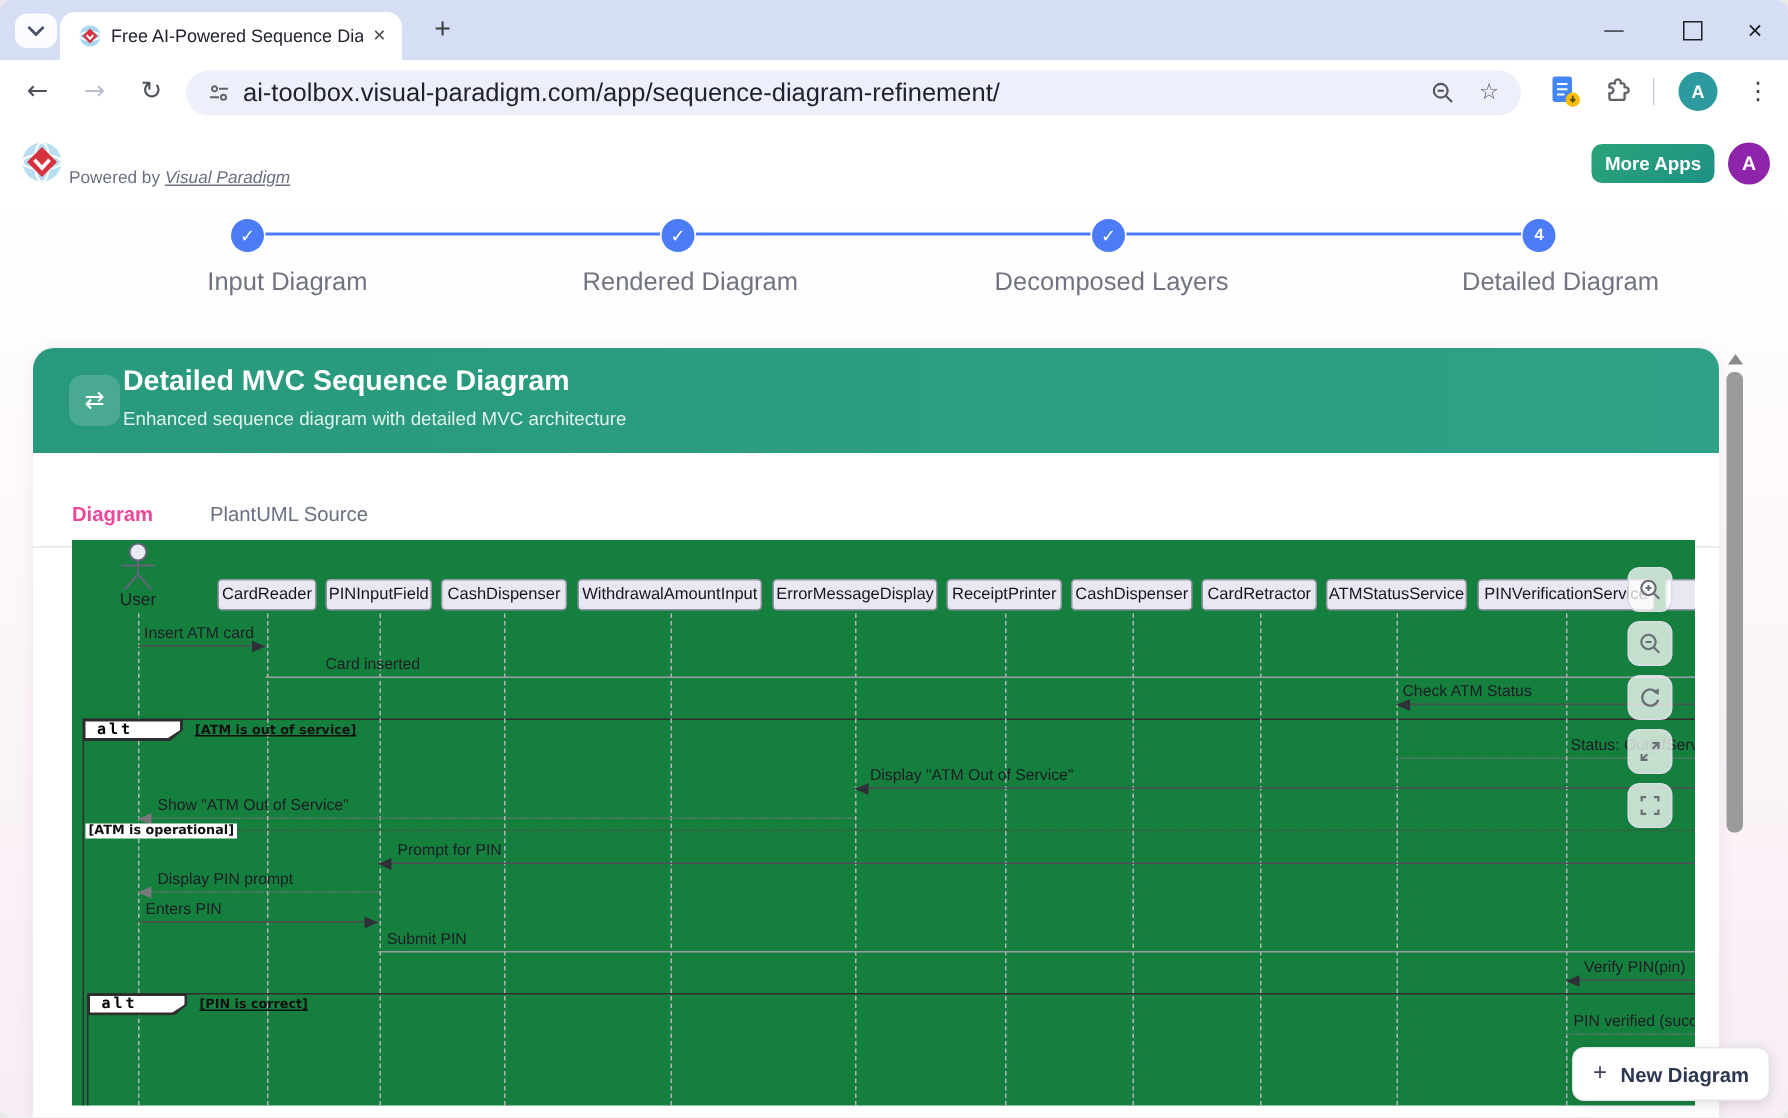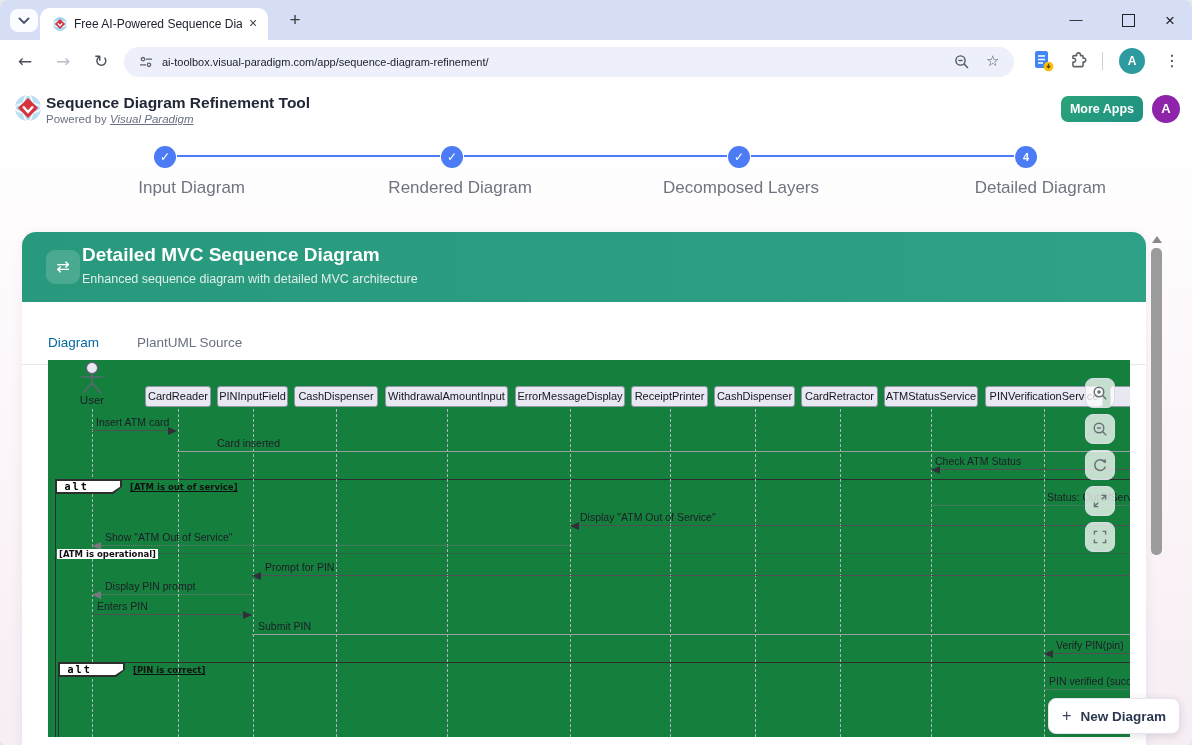--- a/index.html
+++ b/index.html
@@ -12,21 +12,21 @@
   .tab{position:absolute;left:40px;top:8px;width:228px;height:32px;background:#fff;border-radius:10px 10px 0 0;}
   .tab .fav{position:absolute;left:12px;top:8px;}
   .tab .ttl{position:absolute;left:34px;top:9px;width:168px;font-size:12px;color:#20242e;white-space:nowrap;overflow:hidden;}
   .tab .cls{position:absolute;left:204px;top:7px;width:18px;height:18px;text-align:center;line-height:17px;font-size:14px;color:#444;}
   .newtab{position:absolute;left:284px;top:9px;width:22px;height:22px;font-size:19px;line-height:21px;text-align:center;color:#3c4043;}
   .winctl{position:absolute;top:10px;height:22px;color:#202124;text-align:center;}
   .toolbar{position:absolute;left:0;top:40px;width:1192px;height:42px;background:#fff;border-bottom:1px solid #e0e2ea;}
   .navic{position:absolute;top:46px;width:30px;height:30px;text-align:center;line-height:30px;font-size:17px;
          font-family:"DejaVu Sans",sans-serif;color:#4a4f59;}
   .pill{position:absolute;left:124px;top:47px;width:890px;height:30px;border-radius:15px;background:#edf0fa;}
-  .pill .url{position:absolute;left:38px;top:0;height:30px;line-height:30px;font-size:11px;color:#20232e;white-space:nowrap;}
+  .pill .url{position:absolute;left:38px;top:0;height:30px;line-height:30px;font-size:17px;color:#20232e;white-space:nowrap;}
   .pill .star{position:absolute;left:862px;top:0;height:30px;line-height:29px;font-size:15px;color:#4f545e;
               font-family:"DejaVu Sans",sans-serif;}
   .sep{position:absolute;left:1102px;top:52px;width:1px;height:18px;background:#ccd0dc;}
   .avatar-tb{position:absolute;left:1119px;top:48px;width:26px;height:26px;border-radius:50%;background:#2d9aa0;
              color:#fff;font-size:12px;font-weight:bold;text-align:center;line-height:26px;}
   .dots{position:absolute;left:1160px;top:48px;width:24px;height:26px;font-size:16px;text-align:center;line-height:26px;
         color:#3c4043;font-family:"DejaVu Sans",sans-serif;}
   
   .apphdr{position:absolute;left:0;top:82px;width:1192px;height:52px;background:#fff;border-bottom:1px solid #ececf2;}
   .apptitle{position:absolute;left:46px;top:94px;font-size:15.5px;font-weight:bold;color:#222838;}
@@ -49,21 +49,21 @@
   .card{position:absolute;left:22px;top:232px;width:1124px;height:513px;background:#fff;
         border-radius:14px 14px 0 0;box-shadow:0 2px 12px rgba(90,40,80,.08);overflow:hidden;}
   .ghead{position:absolute;left:0;top:0;width:100%;height:70px;background:linear-gradient(90deg,#28997c,#2ea186);}
   .gicon{position:absolute;left:24px;top:18px;width:34px;height:34px;border-radius:9px;background:rgba(255,255,255,.16);
          color:#fff;font-size:16px;text-align:center;line-height:34px;font-family:"DejaVu Sans",sans-serif;}
   .gtitle{position:absolute;left:60px;top:12px;font-size:19px;font-weight:bold;color:#fff;}
   .gsub{position:absolute;left:60px;top:40px;font-size:12.5px;color:rgba(255,255,255,.85);}
   .tabbar{position:absolute;left:0;top:70px;width:100%;height:63px;border-bottom:1px solid #e7e8ee;
           display:flex;align-items:flex-end;padding-left:26px;box-sizing:border-box;gap:38px;}
   .ptab{padding-bottom:12px;font-size:13.5px;color:#697080;cursor:pointer;border-bottom:2.5px solid transparent;}
-  .ptab.active{color:#0369a1;font-weight:normal;border-bottom-color:#4a6cf8;}
+  .ptab.active{color:#ec4899;font-weight:bold;border-bottom-color:#4a6cf8;}
   
   .dwrap{position:absolute;left:48px;top:360px;width:1082px;height:377px;overflow:hidden;background:#15803d;}
   .lifeline{position:absolute;width:0;border-left:1px dashed #b3b3bd;}
   .part-box{position:absolute;height:19px;background:#e8e8f2;border:1px solid #9595a8;border-radius:3px;
             font-size:11px;color:#15151f;text-align:center;line-height:19px;white-space:nowrap;overflow:hidden;}
   .msg-line{position:absolute;height:0;}
   .msg-label{position:absolute;font-size:10.5px;color:#1c1c26;white-space:nowrap;}
   .arrow{position:absolute;width:0;height:0;border-top:4px solid transparent;border-bottom:4px solid transparent;}
   .frag-top{position:absolute;height:0;border-top:1.6px solid #2e2e2e;}
   .frag-left{position:absolute;width:0;border-left:1.6px solid #2e2e2e;}
@@ -153,21 +153,20 @@
   <div class="dots">⋮</div>
 
   <div class="apphdr"></div>
   <svg style="position:absolute;left:12px;top:92px;" width="32" height="32" viewBox="0 0 32 32">
     <circle cx="16" cy="16" r="13" fill="#b9ddf1"></circle>
     <ellipse cx="16" cy="16" rx="13" ry="5" fill="none" stroke="#fff" stroke-width="1.4"></ellipse>
     <ellipse cx="16" cy="16" rx="5" ry="13" fill="none" stroke="#fff" stroke-width="1.4"></ellipse>
     <polygon points="16,6 26,16 16,26 6,16" fill="#d7333f"></polygon>
     <polyline points="11,14.5 16,20 21,14.5" fill="none" stroke="#fff" stroke-width="2.4"></polyline>
   </svg>
-  <div class="apptitle">Sequence Diagram Refinement Tool</div>
   <div class="appsub">
     <span>Powered by</span>
     <a href="#">Visual Paradigm</a>
   </div>
   <div class="moreapps">More Apps</div>
   <div class="avatar-hd">A</div>
 
   <div class="main"></div>
 
   <div id="stepper">

